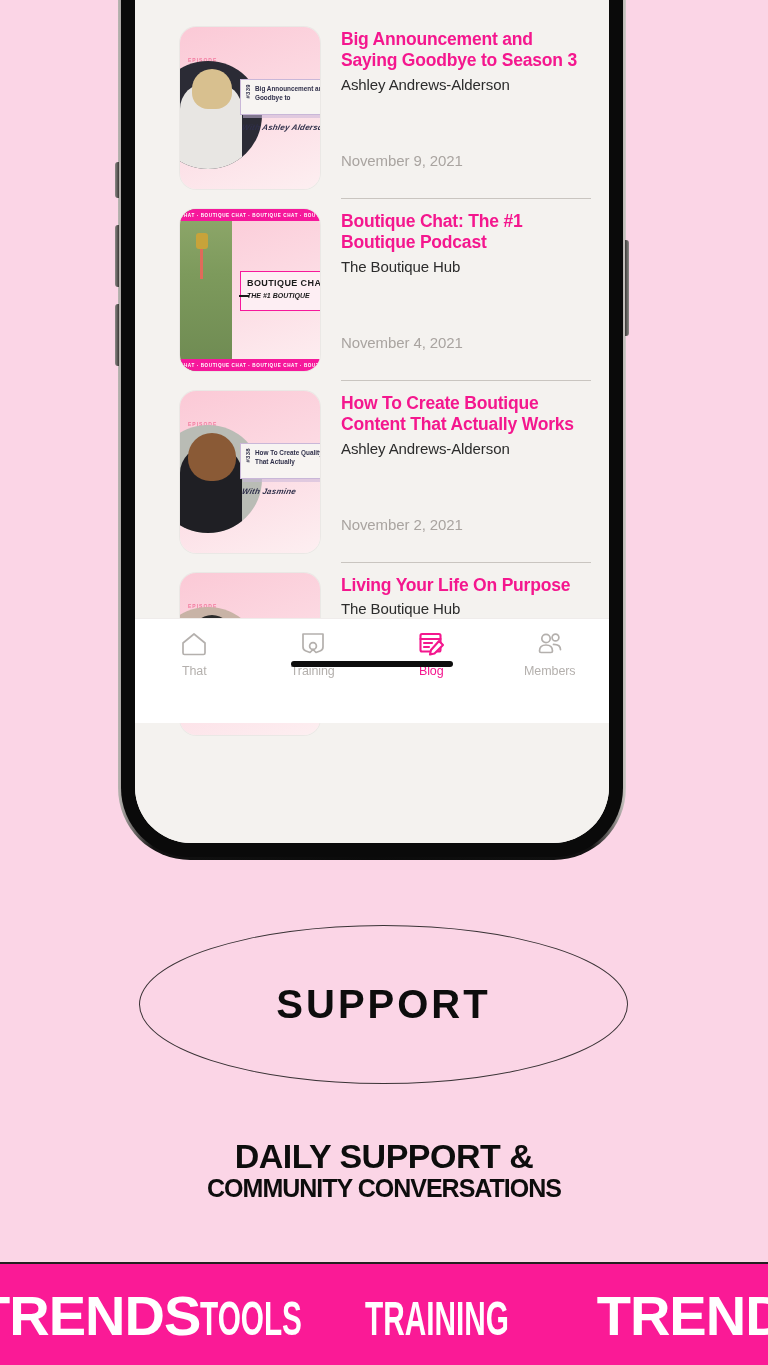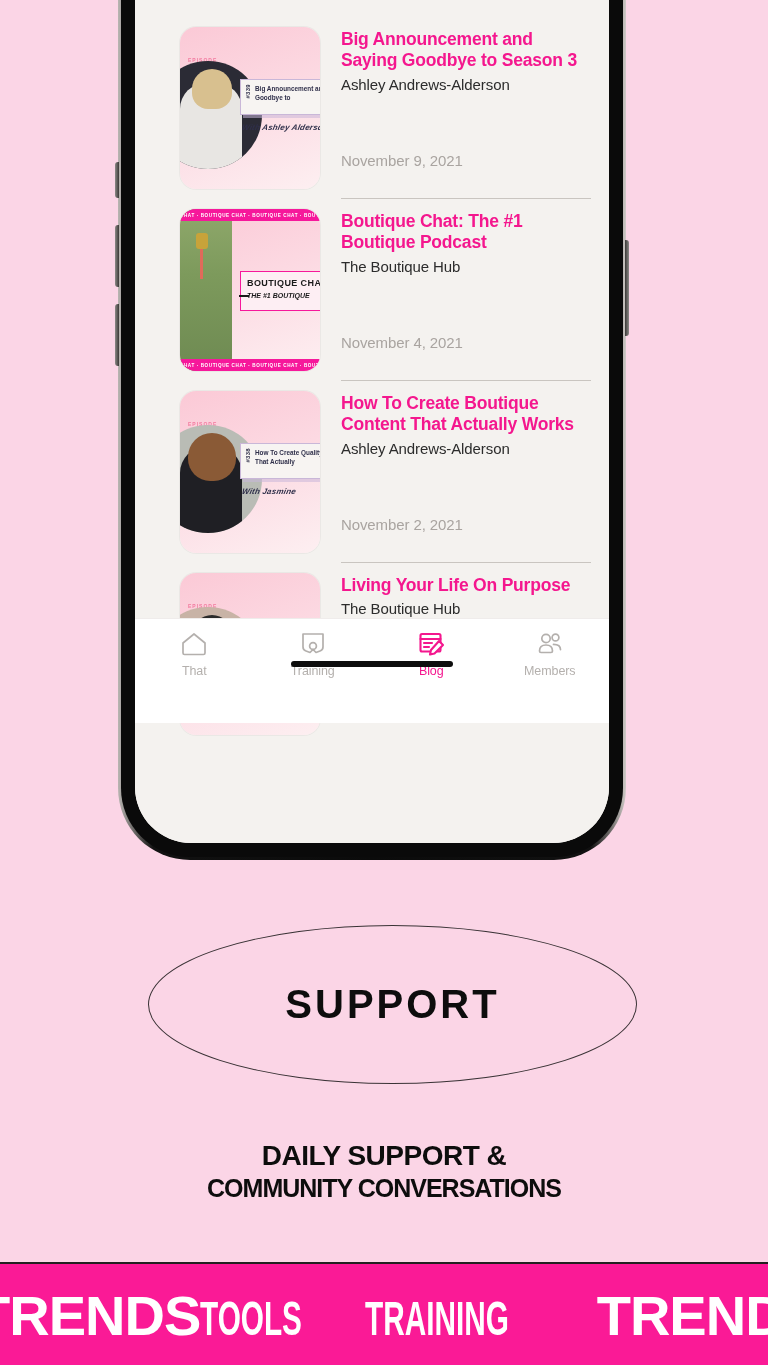--- a/index.html
+++ b/index.html
@@ -165,36 +165,36 @@
   }
   .tab{
     flex:1;display:flex;flex-direction:column;align-items:center;gap:7px;
     color:#b4b0ad;font-size:12.5px;letter-spacing:-.1px;
   }
   .tab.active{color:#f4178e;font-weight:400;}
   .tab svg{display:block;}
 
   
   #support-oval{
-    position:absolute;left:148px;top:925px;width:487px;height:157px;
+    position:absolute;left:139px;top:925px;width:487px;height:157px;
     border:1.4px solid #3a3336;border-radius:50%;
     display:flex;align-items:center;justify-content:center;
   }
   #support-oval .label{
     font-size:40px;font-weight:700;letter-spacing:3px;color:#0d0d0d;
     font-family:"Liberation Sans",sans-serif;
   }
 
   
   #headline{
     position:absolute;left:0;right:0;top:1140px;text-align:center;
     color:#0d0d0d;font-weight:700;font-size:34px;line-height:32px;
     letter-spacing:-.5px;
   }
-  #headline .l1{display:block;font-size:28px;}
+  #headline .l1{display:block;font-size:34px;}
   #headline .l2{display:block;font-size:25px;letter-spacing:-1px;}
 
   
   #ticker{
     position:absolute;left:0;right:0;top:1262px;height:103px;
     background:#fa1a96;border-top:2px solid #231f20;
     overflow:hidden;display:flex;align-items:center;
   }
   #ticker .strip{
     display:flex;align-items:baseline;white-space:nowrap;

